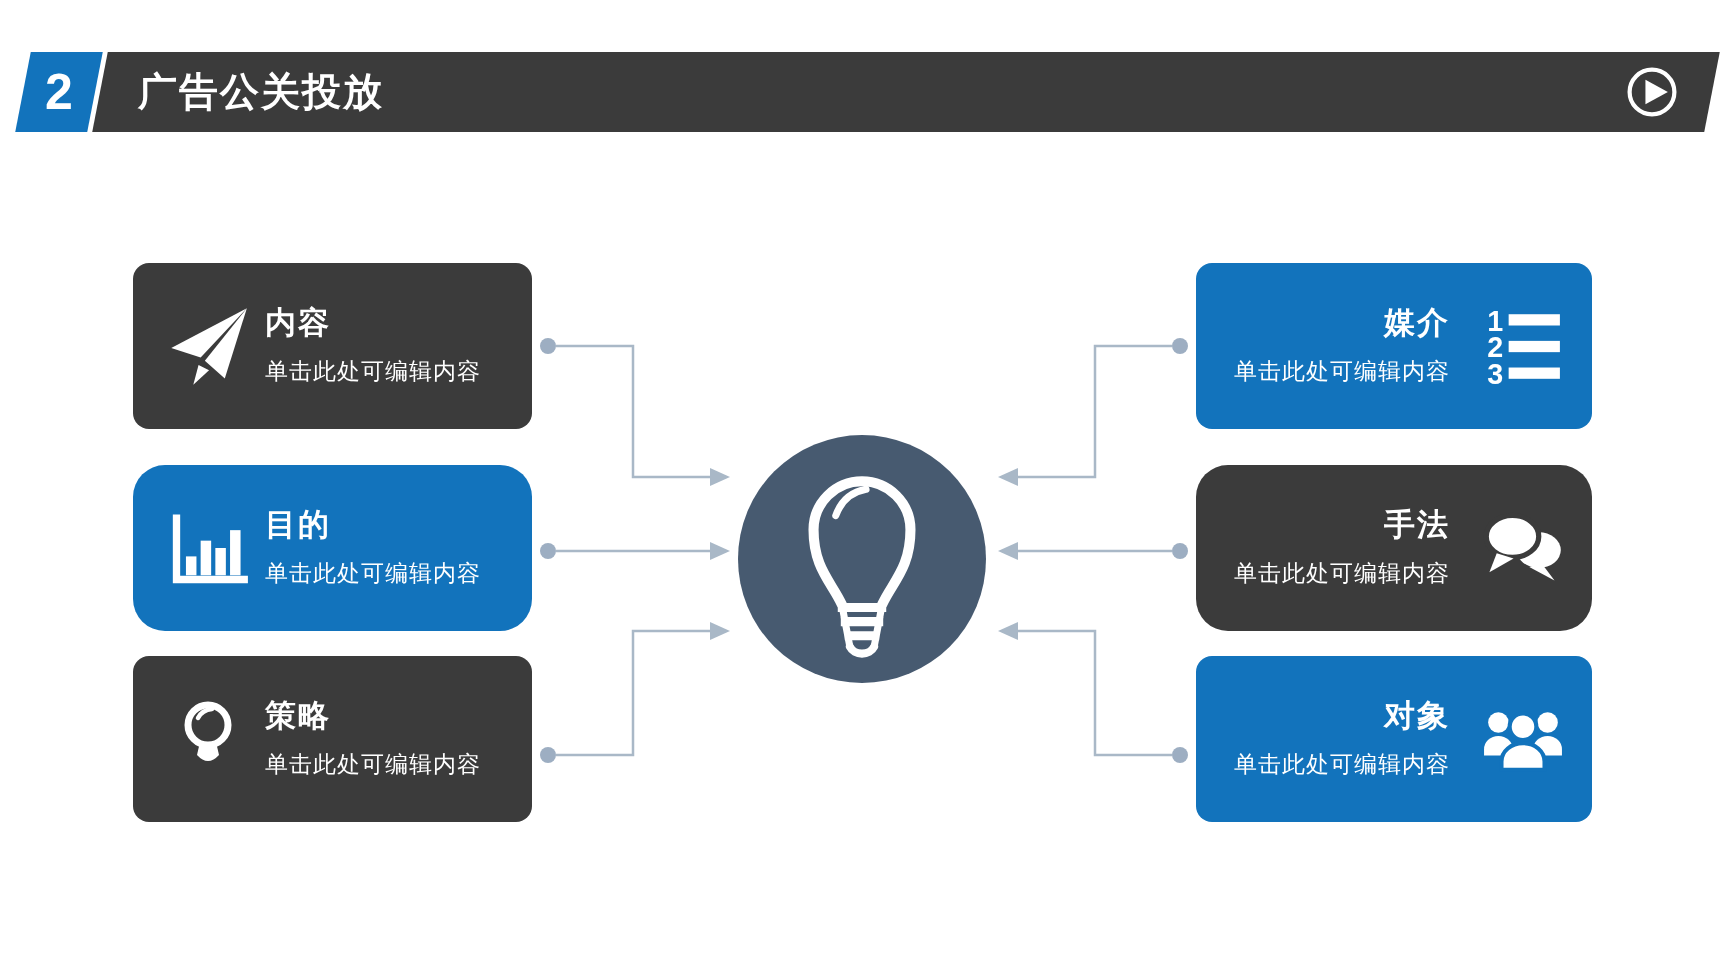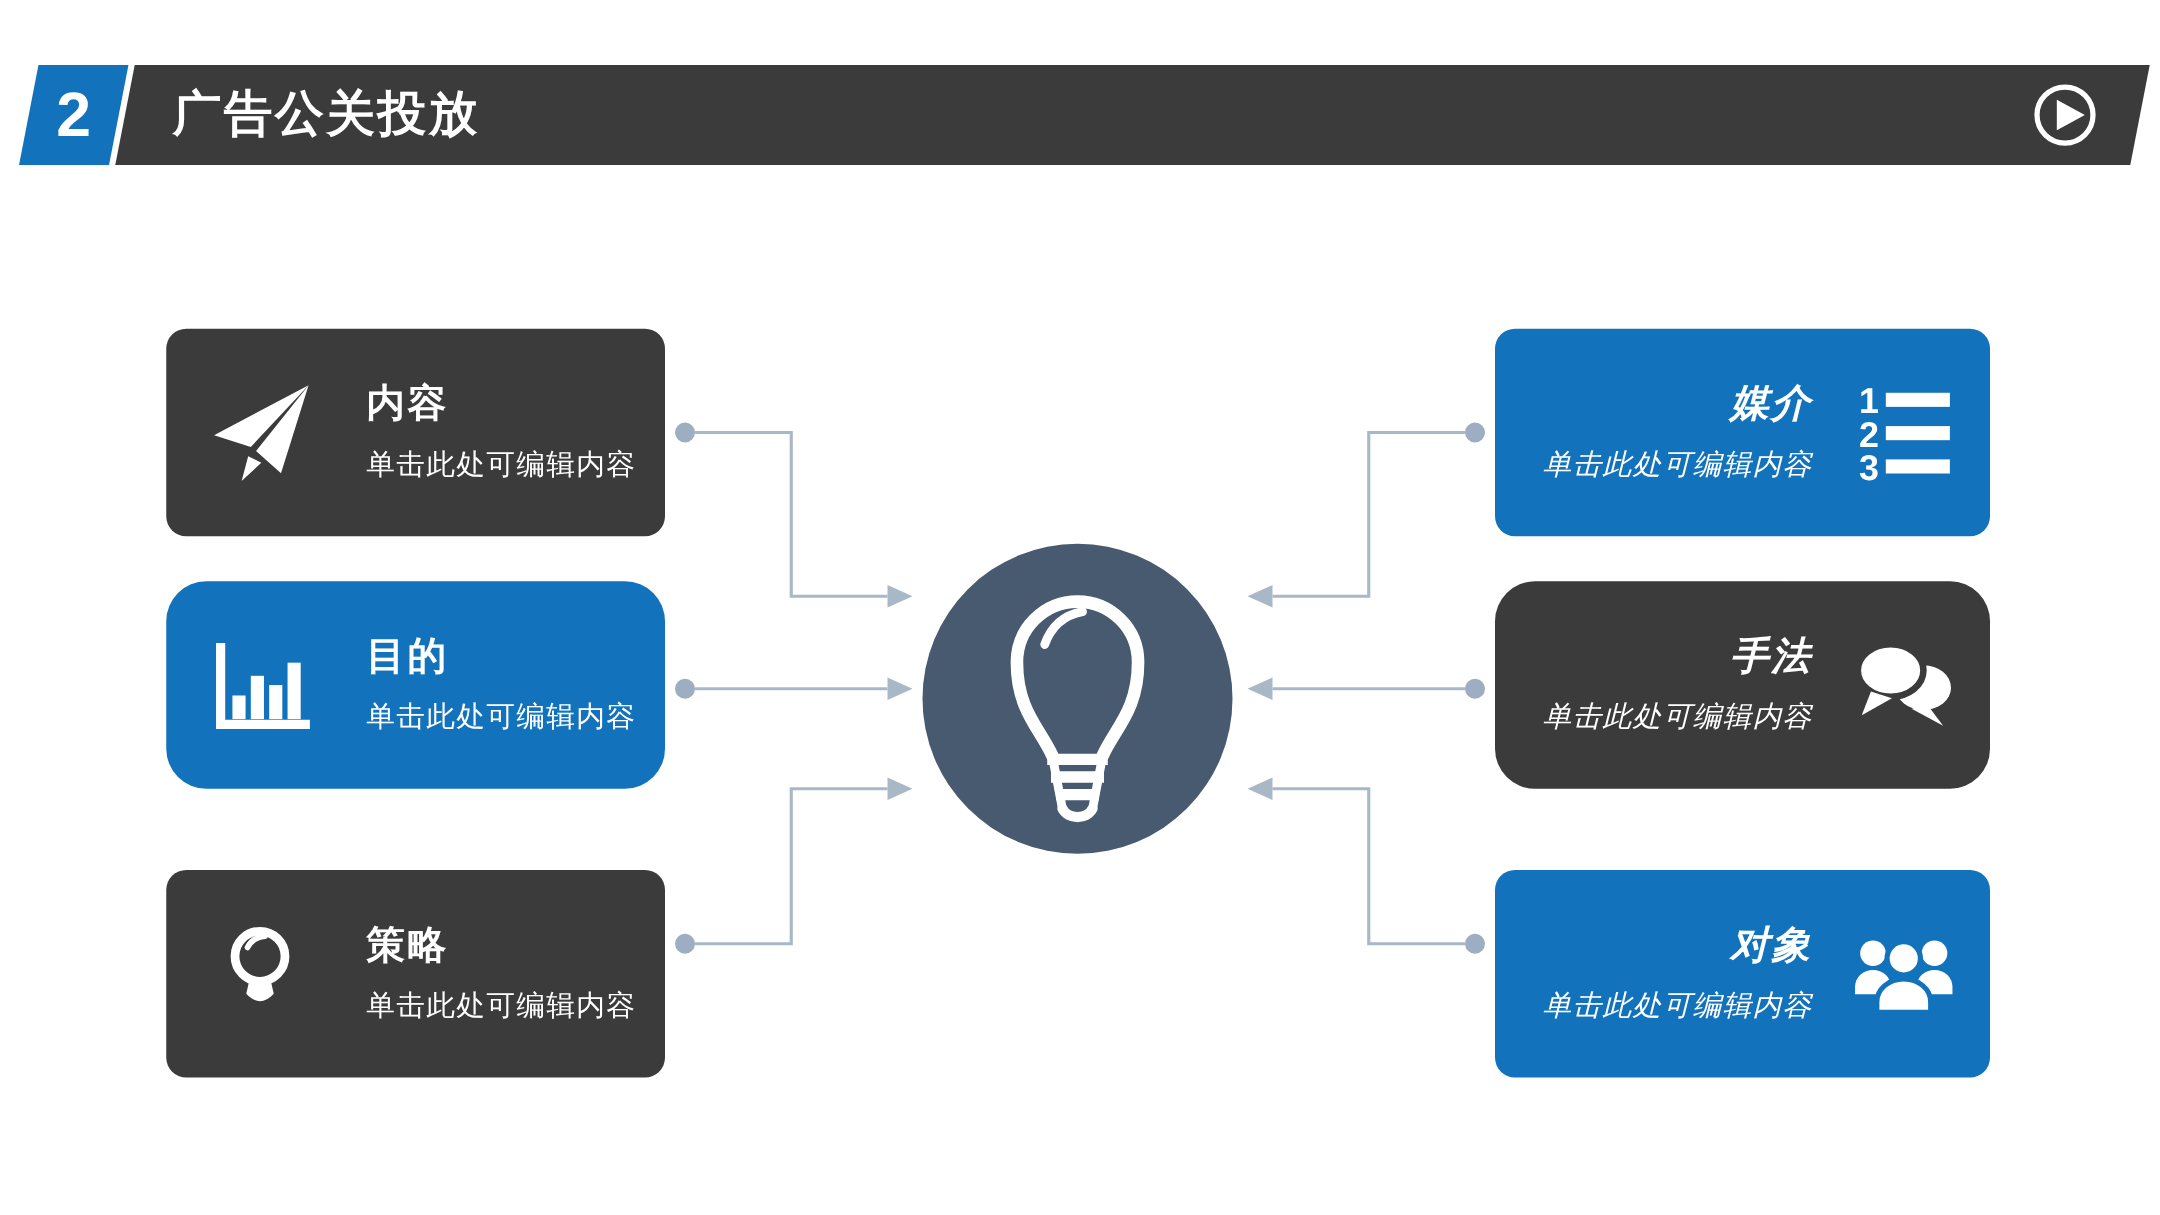--- a/index.html
+++ b/index.html
@@ -30,27 +30,27 @@
   .connectors{position:absolute;left:0;top:0;}
 
   
   .hub{position:absolute;left:738px;top:435px;width:248px;height:248px;border-radius:50%;
     background:var(--slate);display:flex;align-items:center;justify-content:center;}
 
   
   .card{position:absolute;height:166px;border-radius:16px;display:flex;align-items:center;cursor:pointer;}
   .card.dark{background:var(--dark);}
   .card.blue{background:var(--blue);}
-  .card.left{left:133px;width:399px;padding-left:32px;gap:42px;}
+  .card.left{left:133px;width:399px;padding-left:32px;gap:14px;}
   .card.right{left:1196px;width:396px;flex-direction:row-reverse;padding-right:26px;gap:30px;}
-  .row1{top:263px;} .row2{top:465px;border-radius:32px;} .row3{top:696px;}
+  .row1{top:263px;} .row2{top:465px;border-radius:32px;} .row3{top:656px;}
   .card .icon{width:86px;height:86px;flex:0 0 86px;display:flex;align-items:center;justify-content:center;}
   .card .txt{display:flex;flex-direction:column;}
   .card.left .txt{align-items:flex-start;text-align:left;}
-  .card.right .txt{align-items:flex-end;text-align:right;font-style:italic;}
+  .card.right .txt{align-items:flex-end;text-align:right;}
   .card .t{color:#fff;font-size:31px;font-weight:bold;letter-spacing:2px;line-height:1.15;}
   .card .s{color:#fff;font-size:23px;font-weight:normal;margin-top:16px;letter-spacing:1px;}
   svg{display:block;}
 </style>
 </head>
 <body>
 
 <div class="stage">
 
   <div class="hdr-bar"></div>

